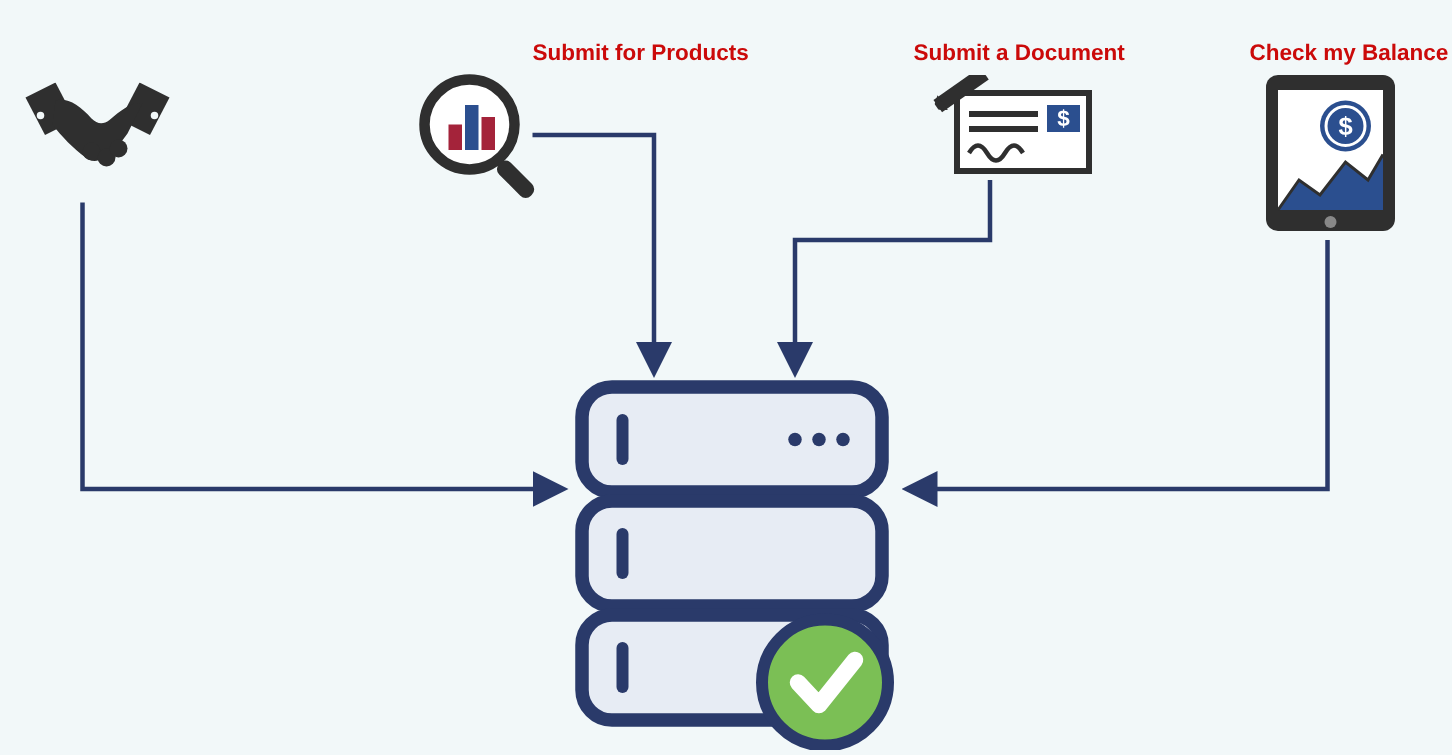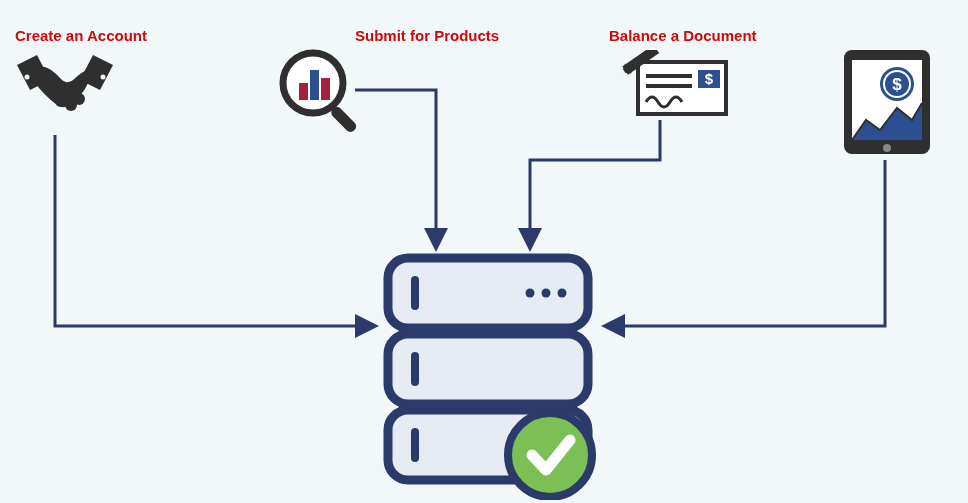--- a/index.html
+++ b/index.html
@@ -5,23 +5,23 @@
   html,body{margin:0;padding:0;width:968px;height:503px;background:#f2f8f9;font-family:Arial,Helvetica,sans-serif;overflow:hidden}
   .canvas{position:relative;width:968px;height:503px}
   .label{position:absolute;color:#cb0a0a;font-weight:700;font-size:15px;white-space:nowrap}
   .icon-box{position:absolute}
   svg{display:block}
 </style>
 </head>
 <body>
 <div class="canvas">
 
-<div class="label" style="left:15px;top:27px">Create an Account</div>
 <div class="label" style="left:355px;top:27px">Submit for Products</div>
-<div class="label" style="left:609px;top:27px">Balance a Document</div>
+<div class="label" style="left:609px;top:27px">Submit a Document</div>
+<div class="label" style="left:833px;top:27px">Check my Balance</div>
 
 <div class="icon-box" style="left:15px;top:55px">
 <svg width="100" height="75" viewBox="0 0 100 75">
   <g fill="#2f2f2f">
 
     <path d="M2 10 L22 0 L35 25 L15 35 Z"></path>
     <path d="M98 10 L78 0 L65 25 L85 35 Z"></path>
 
     <path d="M22 12 C30 10 38 15 46 24 C50 28 54 28 58 25 C66 18 74 12 80 14 L70 34 C66 40 60 46 54 50 C50 53 46 53 42 50 C34 44 26 36 20 28 Z"></path>
 

